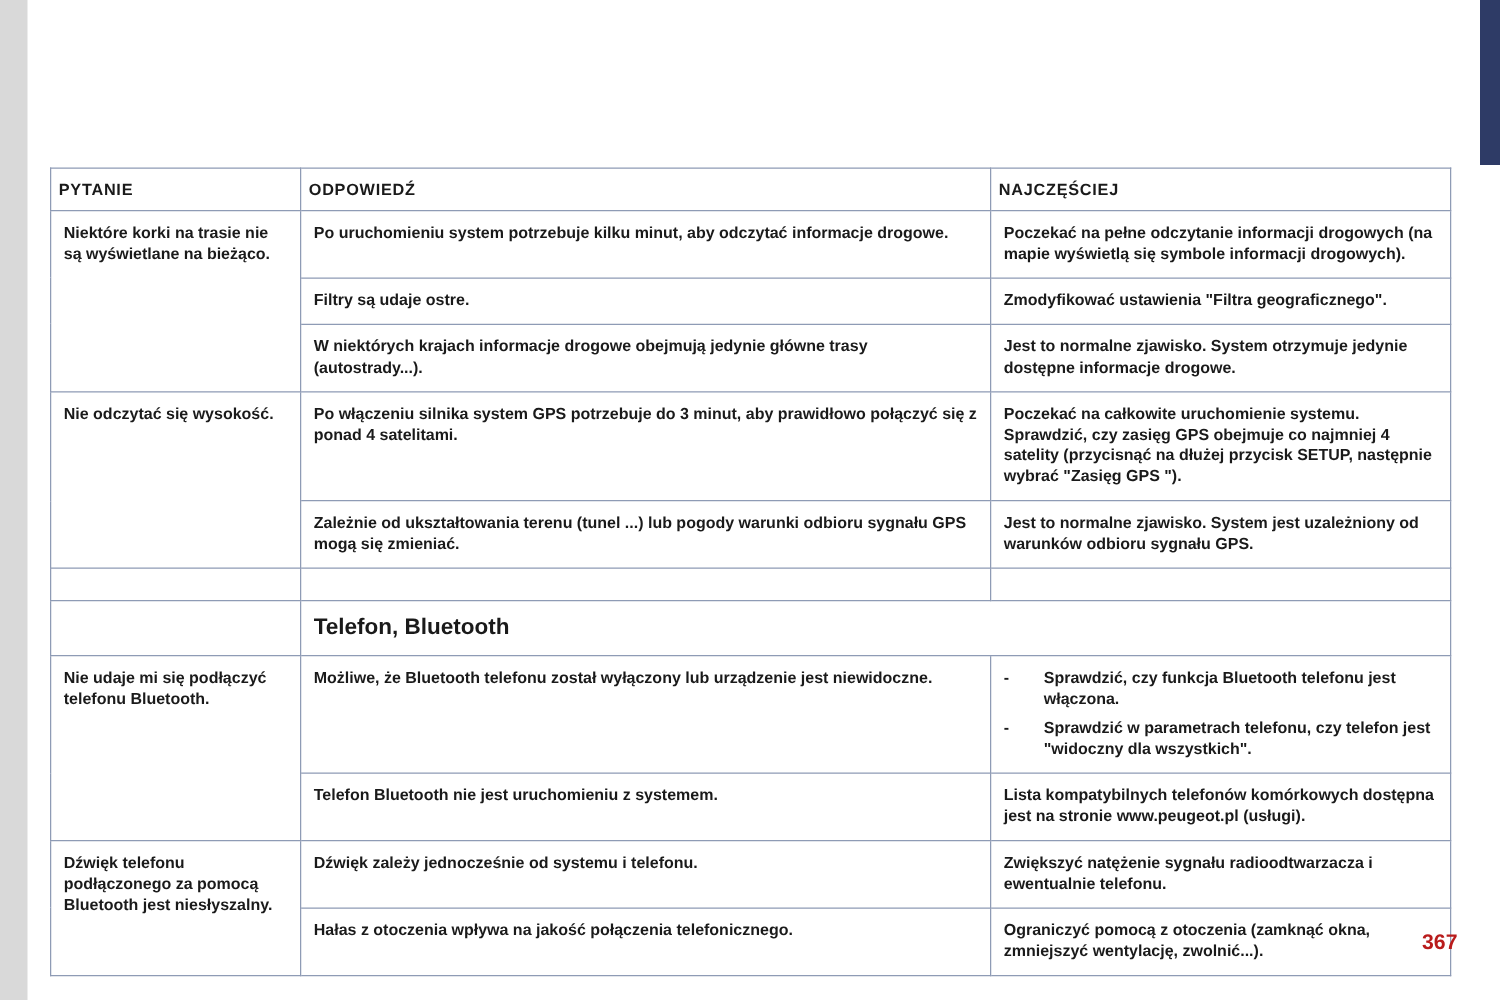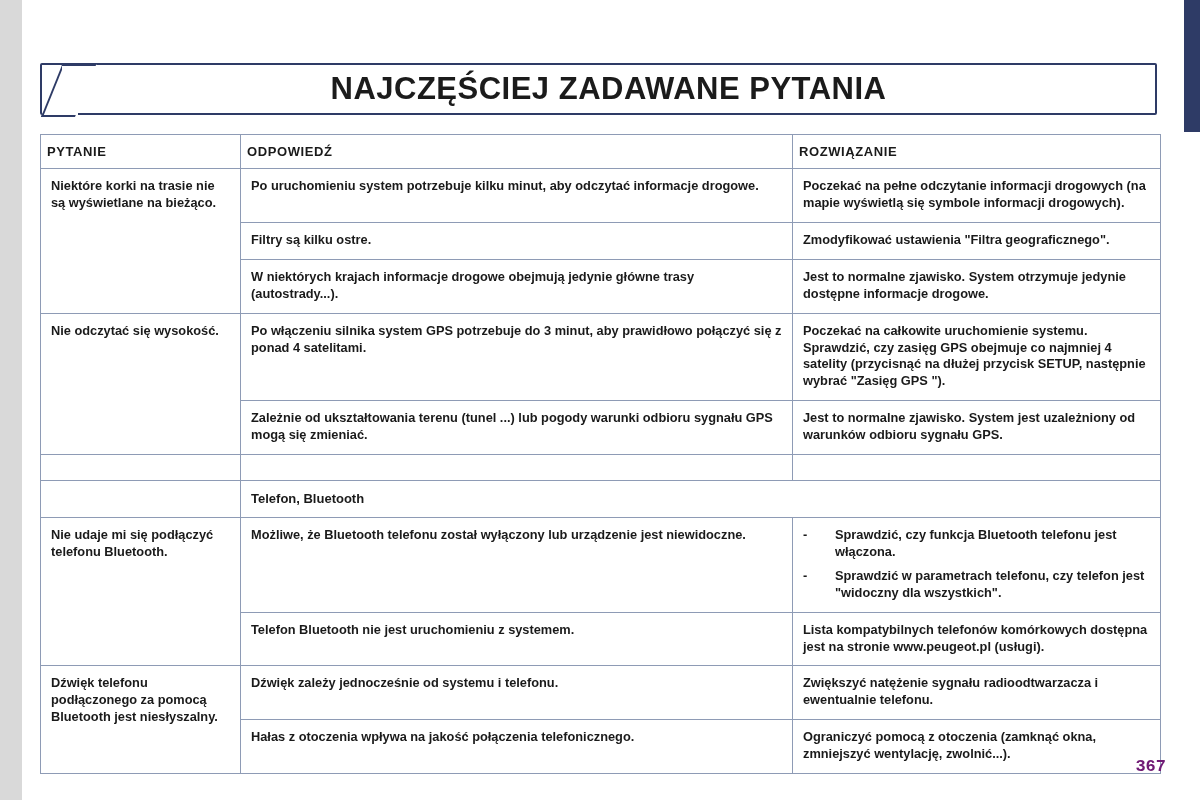--- a/index.html
+++ b/index.html
@@ -126,21 +126,21 @@
     text-align: left;
     font-weight: bold !important;
     font-size: 13px;
     letter-spacing: 0.6px;
     padding: 8px 6px !important;
     background: #ffffff;
   }
   .section-row td {
     text-align: center;
     font-weight: bold;
-    font-size: 13px;
+    font-size: 18px;
     padding: 7px 6px;
   }
   .spacer-row td {
     border-left: 1px solid #ffffff;
     border-right: 1px solid #ffffff;
     border-top: 1px solid #ffffff;
     border-bottom: 1px solid #ffffff;
     height: 6px;
     padding: 0;
   }
@@ -156,66 +156,58 @@
   }
   .bullet-list li:last-child { margin-bottom: 0; }
   .bullet-list li .dash {
     position: absolute;
     left: 0;
     top: 0;
   }
   .page-number {
     position: absolute;
     right: 34px;
-    bottom: 24px;
+    bottom: 36px;
     font-size: 17px;
     font-weight: bold;
-    color: #701a75;
-    font-family: Liberation Mono, monospace;
+    color: #b91c1c;
   }
 </style>
 </head>
 <body>
 
 <div class="page">
   <div class="left-strip"></div>
   <div class="right-strip">
     <div class="right-tab"></div>
   </div>
 
-  <div class="title-banner">
-    <div class="banner-notch"></div>
-    <div class="banner-notch-cover"></div>
-    <div class="title-banner-inner">
-      <div class="title-text">NAJCZĘŚCIEJ ZADAWANE PYTANIA</div>
-    </div>
-  </div>
 
   <table class="faq">
     <colgroup>
       <col class="col-q">
       <col class="col-a">
       <col class="col-s">
     </colgroup>
     <thead>
       <tr>
         <td>PYTANIE</td>
         <td>ODPOWIEDŹ</td>
-        <td>ROZWIĄZANIE</td>
+        <td>NAJCZĘŚCIEJ</td>
       </tr>
     </thead>
     <tbody>
 
       <tr>
         <td rowspan="3">Niektóre korki na trasie nie są wyświetlane na bieżąco.</td>
         <td>Po uruchomieniu system potrzebuje kilku minut, aby odczytać informacje drogowe.</td>
         <td>Poczekać na pełne odczytanie informacji drogowych (na mapie wyświetlą się symbole informacji drogowych).</td>
       </tr>
       <tr>
-        <td>Filtry są kilku ostre.</td>
+        <td>Filtry są udaje ostre.</td>
         <td>Zmodyfikować ustawienia "Filtra geograficznego".</td>
       </tr>
       <tr>
         <td>W niektórych krajach informacje drogowe obejmują jedynie główne trasy (autostrady...).</td>
         <td>Jest to normalne zjawisko. System otrzymuje jedynie dostępne informacje drogowe.</td>
       </tr>
       <tr>
         <td rowspan="2">Nie odczytać się wysokość.</td>
         <td>Po włączeniu silnika system GPS potrzebuje do 3 minut, aby prawidłowo połączyć się z ponad 4 satelitami.</td>
         <td>Poczekać na całkowite uruchomienie systemu. Sprawdzić, czy zasięg GPS obejmuje co najmniej 4 satelity (przycisnąć na dłużej przycisk SETUP, następnie wybrać "Zasięg GPS ").</td>

